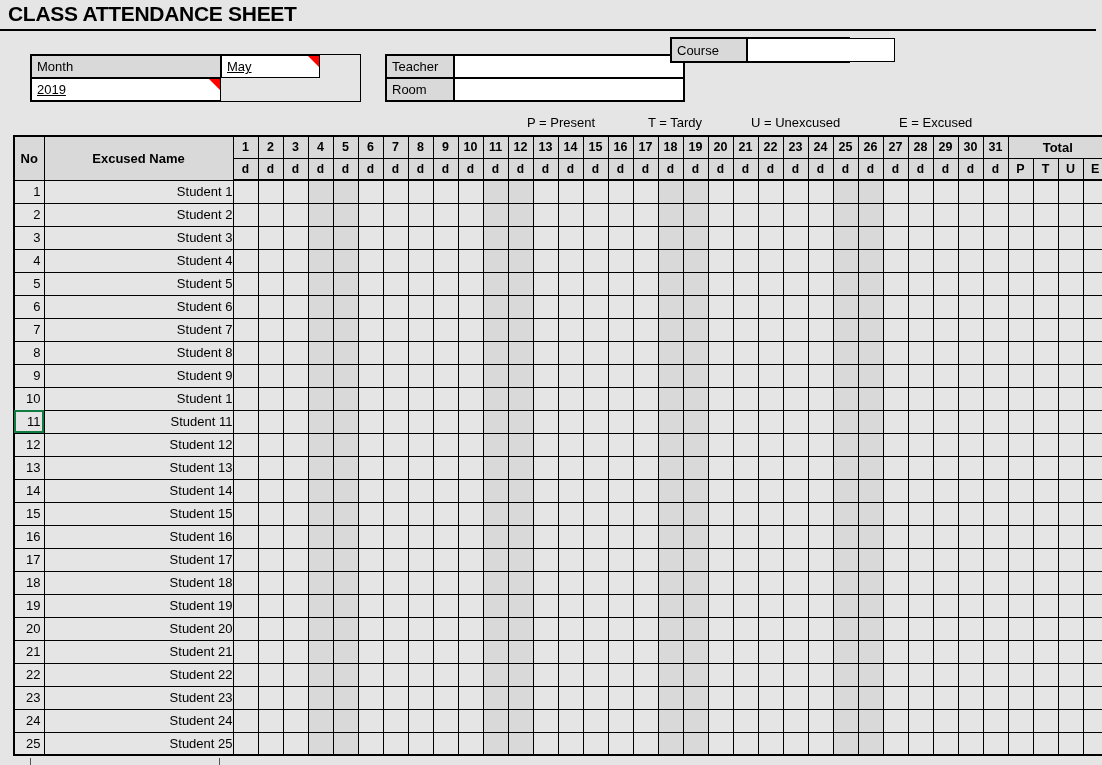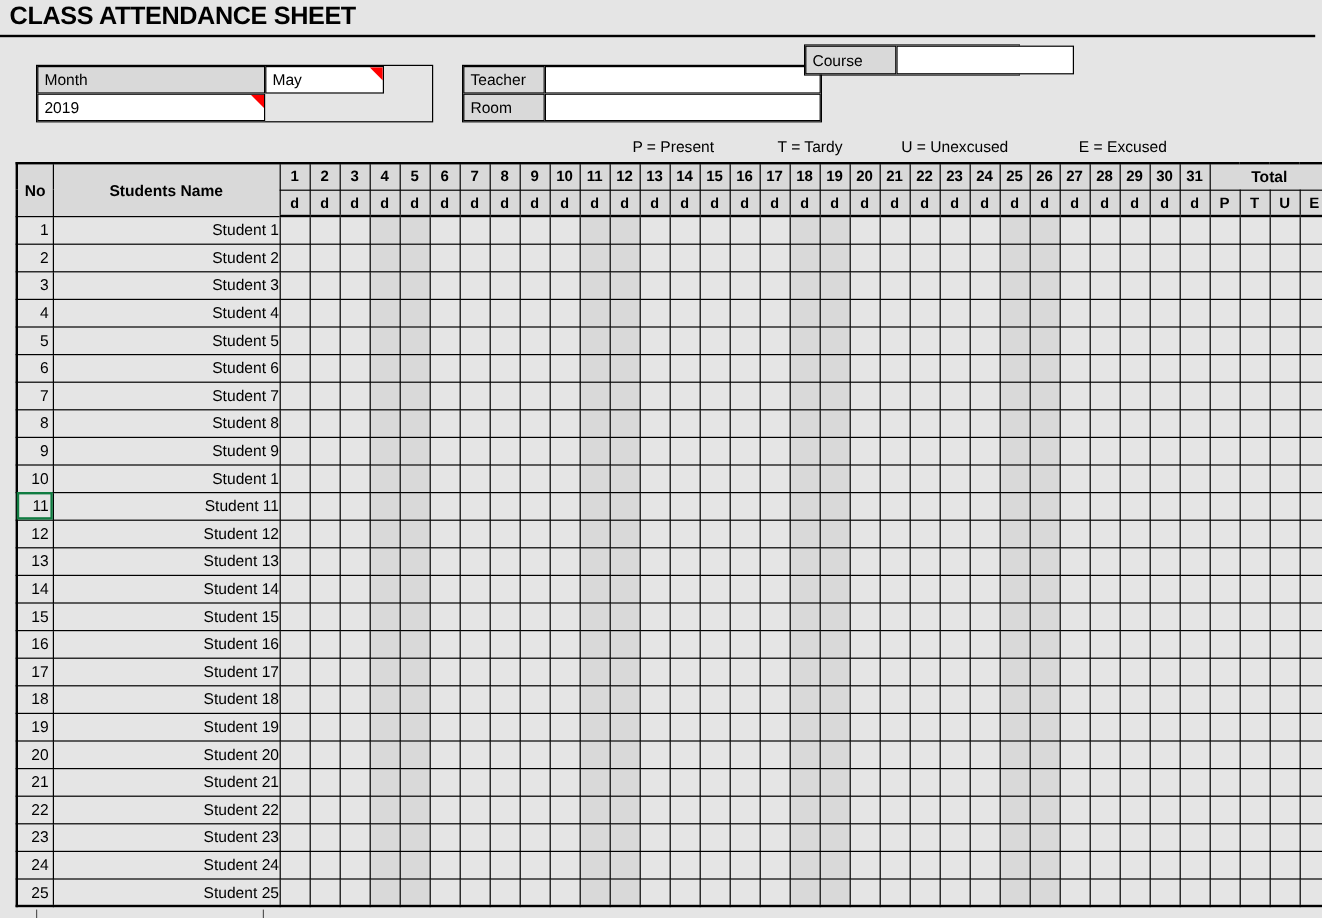--- a/index.html
+++ b/index.html
@@ -8,21 +8,21 @@
   #screen { position:relative; width:1102px; height:765px; background:#e5e5e5; overflow:hidden; }
 
   
   .page-title { position:absolute; left:8px; top:2px; font-size:21px; font-weight:700; letter-spacing:-0.3px; }
   .title-rule { position:absolute; left:0; top:29px; width:1096px; height:2px; background:#000; }
 
   
   .fieldbox { position:absolute; border:1px solid #000; display:grid; }
   .fieldbox .cell { border:1px solid #000; display:flex; align-items:center; padding:0 5px; font-size:13px; position:relative; overflow:hidden; }
   .fieldbox .lab { background:#d9d9d9; }
-  .fieldbox .val { background:#fff; }
+  .fieldbox .val { background:#fff;text-decoration:underline; }
   #box-monthyear { left:30px; top:54px; width:331px; grid-template-columns:190px 99px; grid-auto-rows:23px; }
   #box-teacherroom { left:346px; top:54px; width:300px; grid-template-columns:68px 230px; grid-auto-rows:23px;margin-left:39px; }
   #box-course { left:670px; top:37px; width:180px; grid-template-columns:76px 148px; grid-auto-rows:24px; }
   .note-corner { position:absolute; top:0; right:0; width:0; height:0;
                  border-top:11px solid #ff0000; border-left:11px solid transparent; }
 
   
   .legend-item { position:absolute; top:115px; font-size:13px; white-space:nowrap; }
   #legend-p { left:527px; } #legend-t { left:648px; } #legend-u { left:751px; } #legend-e { left:899px; }
 
@@ -93,21 +93,21 @@
 
   <span class="legend-item" id="legend-p">P = Present</span>
   <span class="legend-item" id="legend-t">T = Tardy</span>
   <span class="legend-item" id="legend-u">U = Unexcused</span>
   <span class="legend-item" id="legend-e">E = Excused</span>
 
   <table id="grid">
     <thead>
       <tr id="hdr-row-1">
         <th class="col-no" rowspan="2">No</th>
-        <th class="col-name" rowspan="2">Students Name</th>
+        <th class="col-name" rowspan="2">Excused Name</th>
         <th class="day-num first-day">1</th>
           <th class="day-num">2</th>
           <th class="day-num">3</th>
           <th class="day-num">4</th>
           <th class="day-num">5</th>
           <th class="day-num">6</th>
           <th class="day-num">7</th>
           <th class="day-num">8</th>
           <th class="day-num">9</th>
           <th class="day-num">10</th>

